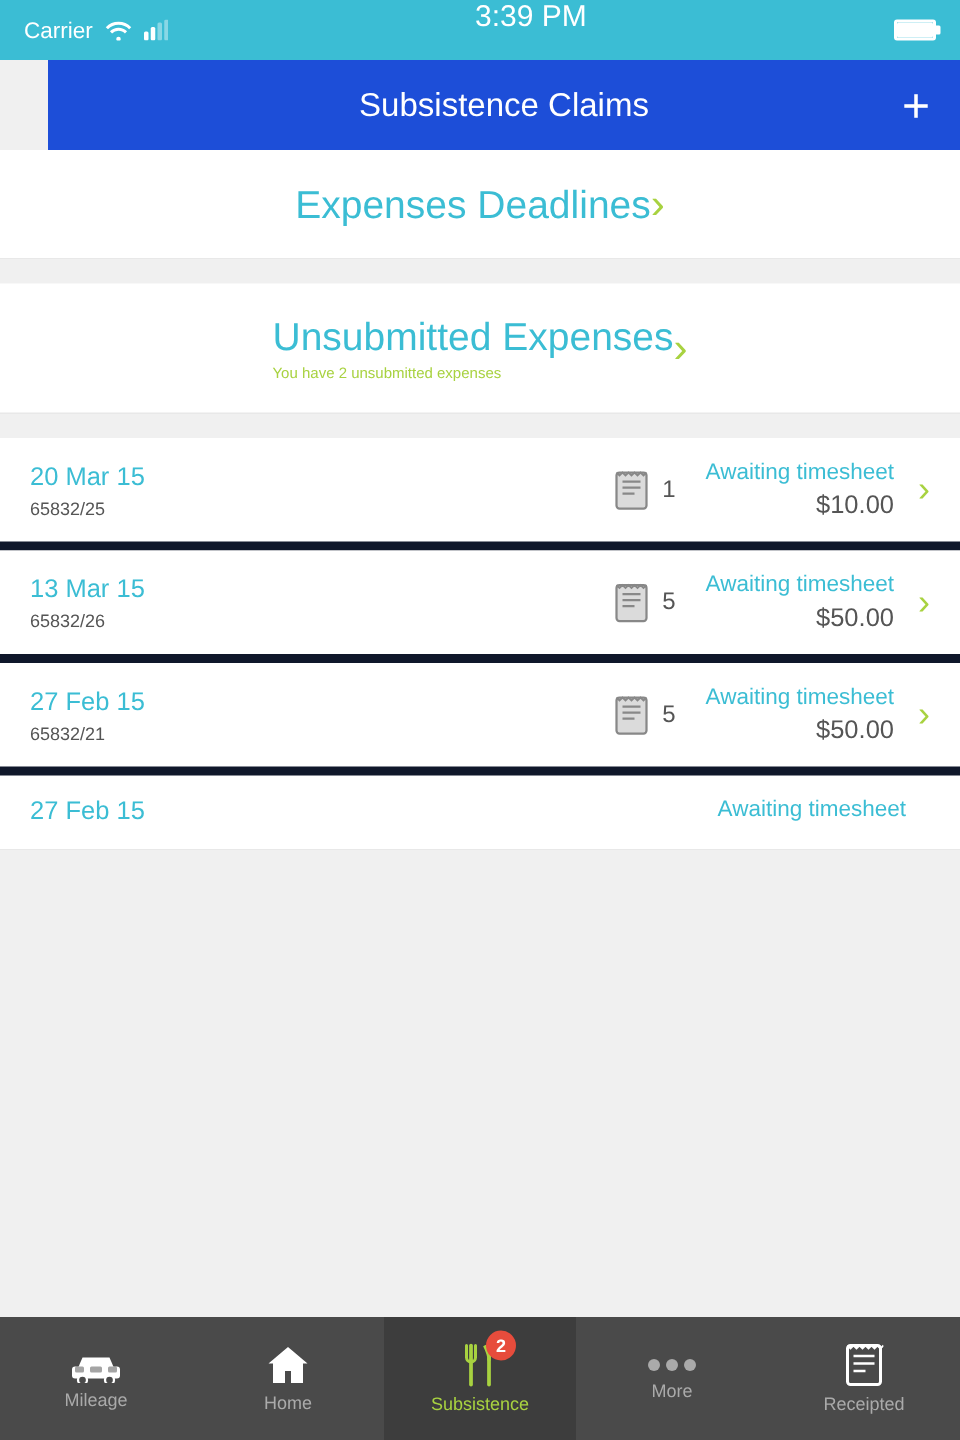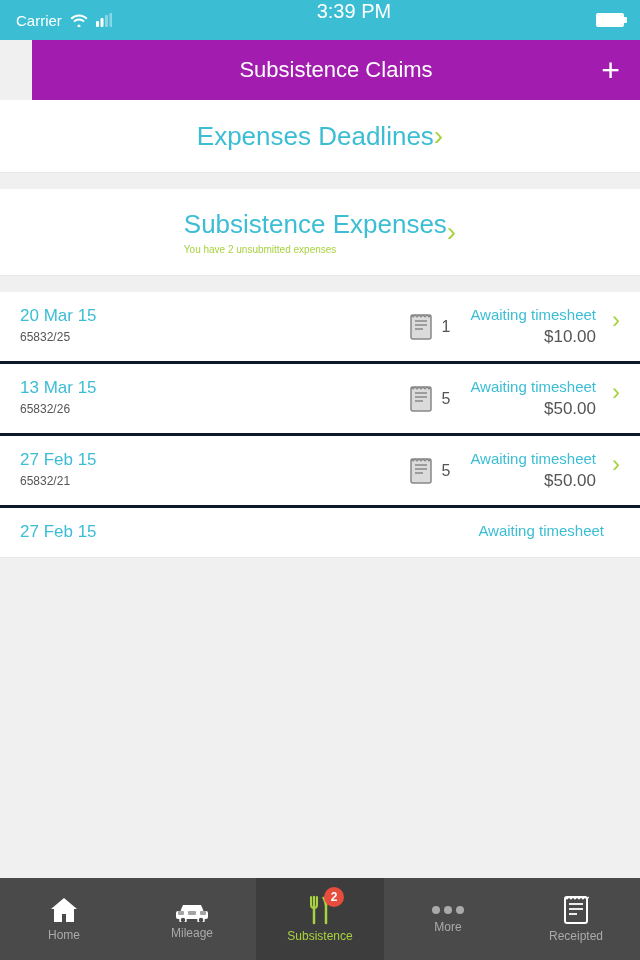--- a/index.html
+++ b/index.html
@@ -22,21 +22,21 @@
       color: white;
       font-size: 15px;
       font-weight: 500;
     }
     .status-bar-left { display: flex; align-items: center; gap: 8px; }
     .status-bar-center { font-size: 20px; font-weight: 500; }
     .status-bar-right { display: flex; align-items: center; gap: 6px; }
 
     
     .header {
-      background: #a21caf;
+      background: #1d4ed8;
       height: 60px;
       display: flex;
       align-items: center;
       justify-content: center;
       position: relative;
       padding: 0 20px;
       margin-left: 32px;
     }
     .header-title {
       color: white;
@@ -92,21 +92,22 @@
     .section-divider {
       height: 8px;
       background: #f0f0f0;
     }
 
     
     .list-item {
       background: white;
       padding: 14px 20px;
       display: flex;
-      border-bottom: 3px solid #0f172a;
+      align-items: center;
+      border-bottom: 6px solid #0f172a;
       cursor: pointer;
       position: relative;
     }
     .list-item-left { flex: 1; }
     .list-item-date {
       color: #3bbdd4;
       font-size: 17px;
       font-weight: 400;
       margin-bottom: 4px;
     }
@@ -277,21 +278,21 @@
     <div class="section-card-content">
       <div class="section-card-title">Expenses Deadlines</div>
     </div>
     <span class="chevron-right">›</span>
   </div>
 
   <div class="section-divider"></div>
 
   <div class="section-card">
     <div class="section-card-content">
-      <div class="section-card-title">Subsistence Expenses</div>
+      <div class="section-card-title">Unsubmitted Expenses</div>
       <div class="section-card-subtitle">You have 2 unsubmitted expenses</div>
     </div>
     <span class="chevron-right">›</span>
   </div>
 
   <div class="section-divider"></div>
 
   <div class="list-item">
     <div class="list-item-left">
       <div class="list-item-date">20 Mar 15</div>
@@ -366,45 +367,45 @@
       <div class="list-item-date">27 Feb 15</div>
     </div>
     <div class="list-item-right">
       <div class="list-item-status">Awaiting timesheet</div>
     </div>
   </div>
 
 </div>
 
 <div class="tab-bar">
-
-  <div class="tab-item">
-    <div class="tab-icon-wrap">
-      <svg width="30" height="28" viewBox="0 0 30 28" fill="white">
-        <path d="M15 2L2 13h3v13h8v-8h4v8h8V13h3L15 2z"></path>
-      </svg>
-    </div>
-    <span class="tab-label">Home</span>
-  </div>
 
   <div class="tab-item">
     <div class="tab-icon-wrap">
       <svg width="36" height="24" viewBox="0 0 36 24" fill="white">
         <path d="M6 14l3-7h18l3 7"></path>
         <rect x="2" y="13" width="32" height="8" rx="2"></rect>
         <circle cx="9" cy="22" r="3" fill="#4a4a4a" stroke="white" stroke-width="1.5"></circle>
         <circle cx="27" cy="22" r="3" fill="#4a4a4a" stroke="white" stroke-width="1.5"></circle>
         <rect x="4" y="13" width="6" height="4" rx="1" fill="#4a4a4a" opacity="0.5"></rect>
         <rect x="14" y="13" width="8" height="4" rx="1" fill="#4a4a4a" opacity="0.5"></rect>
         <rect x="26" y="13" width="6" height="4" rx="1" fill="#4a4a4a" opacity="0.5"></rect>
       </svg>
     </div>
     <span class="tab-label">Mileage</span>
   </div>
 
+  <div class="tab-item">
+    <div class="tab-icon-wrap">
+      <svg width="30" height="28" viewBox="0 0 30 28" fill="white">
+        <path d="M15 2L2 13h3v13h8v-8h4v8h8V13h3L15 2z"></path>
+      </svg>
+    </div>
+    <span class="tab-label">Home</span>
+  </div>
+
   <div class="tab-item active">
     <div class="tab-icon-wrap">
       <svg width="28" height="30" viewBox="0 0 28 30" fill="#a8d240">
         <line x1="8" y1="2" x2="8" y2="12" stroke="#a8d240" stroke-width="2.5" stroke-linecap="round"></line>
         <line x1="8" y1="12" x2="8" y2="28" stroke="#a8d240" stroke-width="2.5" stroke-linecap="round"></line>
         <path d="M5 2 v8 a3 3 0 0 0 6 0 V2" stroke="#a8d240" stroke-width="2" fill="none" stroke-linecap="round"></path>
         <line x1="20" y1="2" x2="20" y2="28" stroke="#a8d240" stroke-width="2.5" stroke-linecap="round"></line>
         <path d="M17 2 Q20 8 20 12" stroke="#a8d240" stroke-width="2" fill="none"></path>
         <path d="M23 2 Q20 8 20 12" stroke="#a8d240" stroke-width="2" fill="none"></path>
       </svg>

